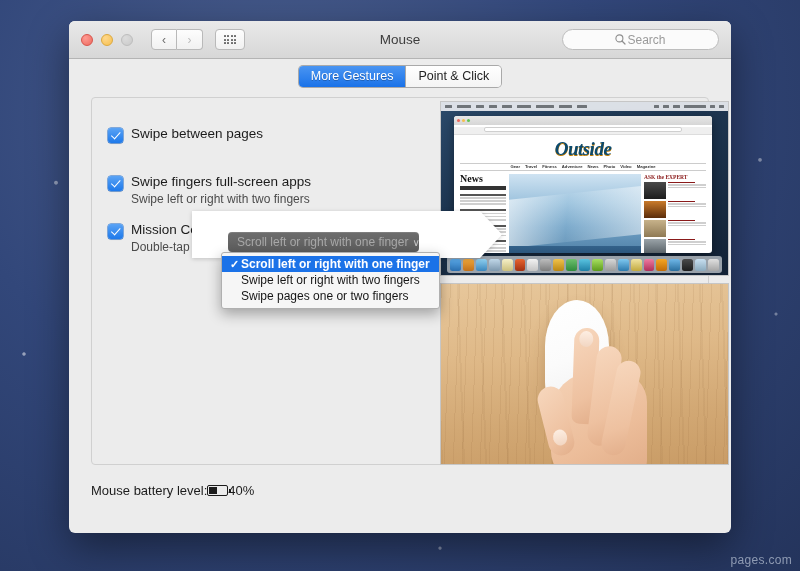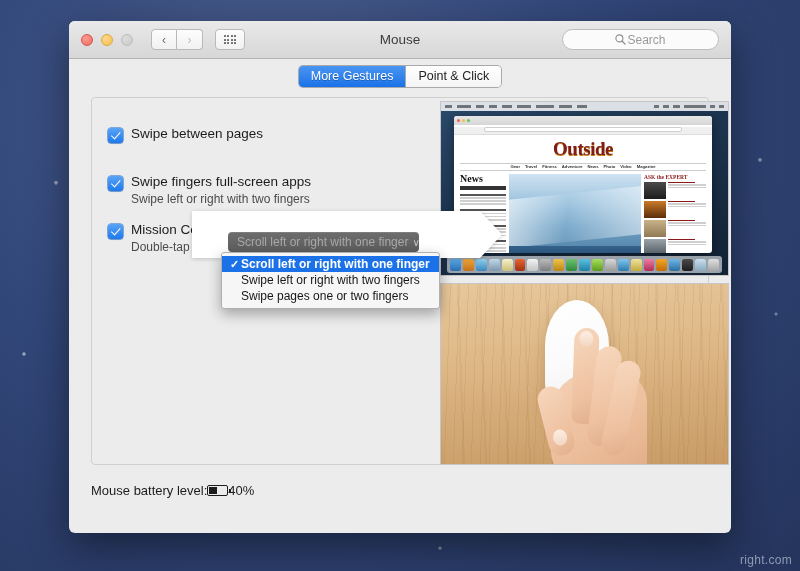--- a/index.html
+++ b/index.html
@@ -260,23 +260,23 @@
   }
   .safari .sbar { height: 9px; background: linear-gradient(#e7e7e7,#d6d6d6);
                   display: flex; align-items: center; gap: 2px; padding: 0 3px; }
   .safari .sdot { width: 3px; height: 3px; border-radius: 50%; }
   .safari .sbar2 { height: 8px; background: #efefef; border-bottom: 1px solid #ddd; }
   .safari .addr { margin: 1.5px 30px; height: 5px; background: #fff;
                   border: .5px solid #cfcfcf; border-radius: 2px; }
   .logo {
     text-align: center; margin-top: 3px;
     font-family: "Liberation Serif", serif;
-    font-weight: bold; 
+    font-weight: bold; font-style: italic;
     font-size: 19px;
-    color: #7f1d1d;
+    color: #0c4a6e;
     text-shadow: 0 1px 0 #c07c00;
     letter-spacing: -.5px;
   }
   .navstrip {
     margin: 3px 6px 0 6px; height: 8px;
     border-top: 1px solid #ccc; border-bottom: 1px solid #ccc;
     display: flex; align-items: center; justify-content: center; gap: 5px;
     font-size: 4.2px; color: #333; font-weight: bold;
   }
   .cols { display: flex; gap: 3px; margin: 3px 6px 0 6px; }
@@ -679,13 +679,13 @@
           <span class="fill"></span>
             <span class="nub"></span>
         </span>
         <span class="battpct">40%</span>
       </div>
     </div>
 
   </div>
 </div>
 
-<div id="watermark">right.com</div>
+<div id="watermark">pages.com</div>
 
 </body></html>

